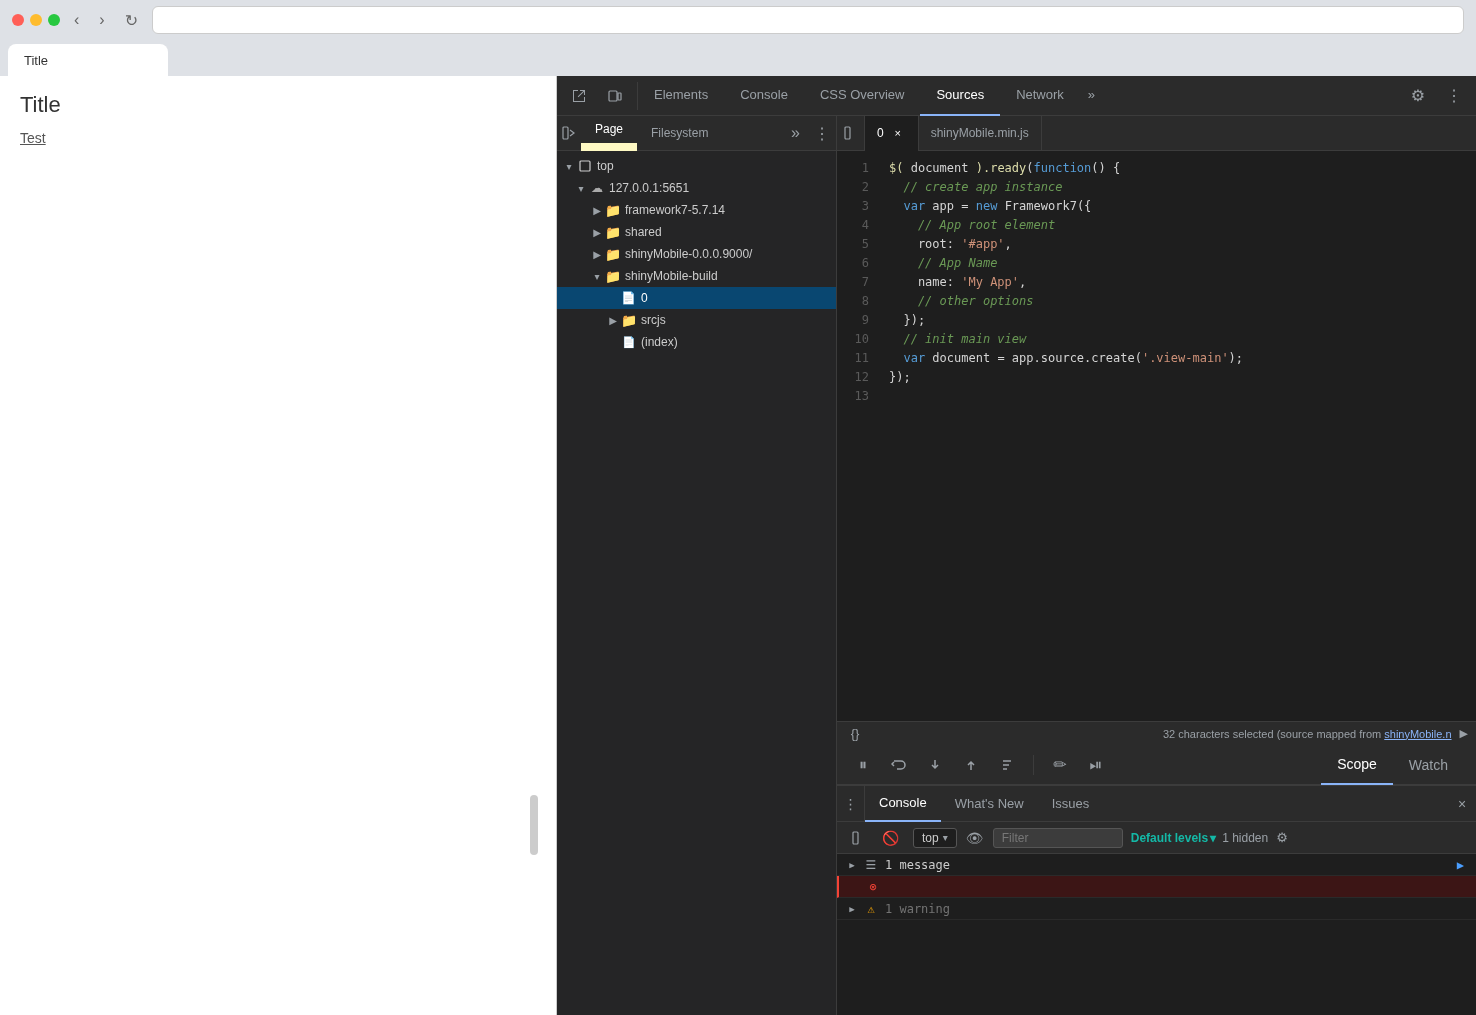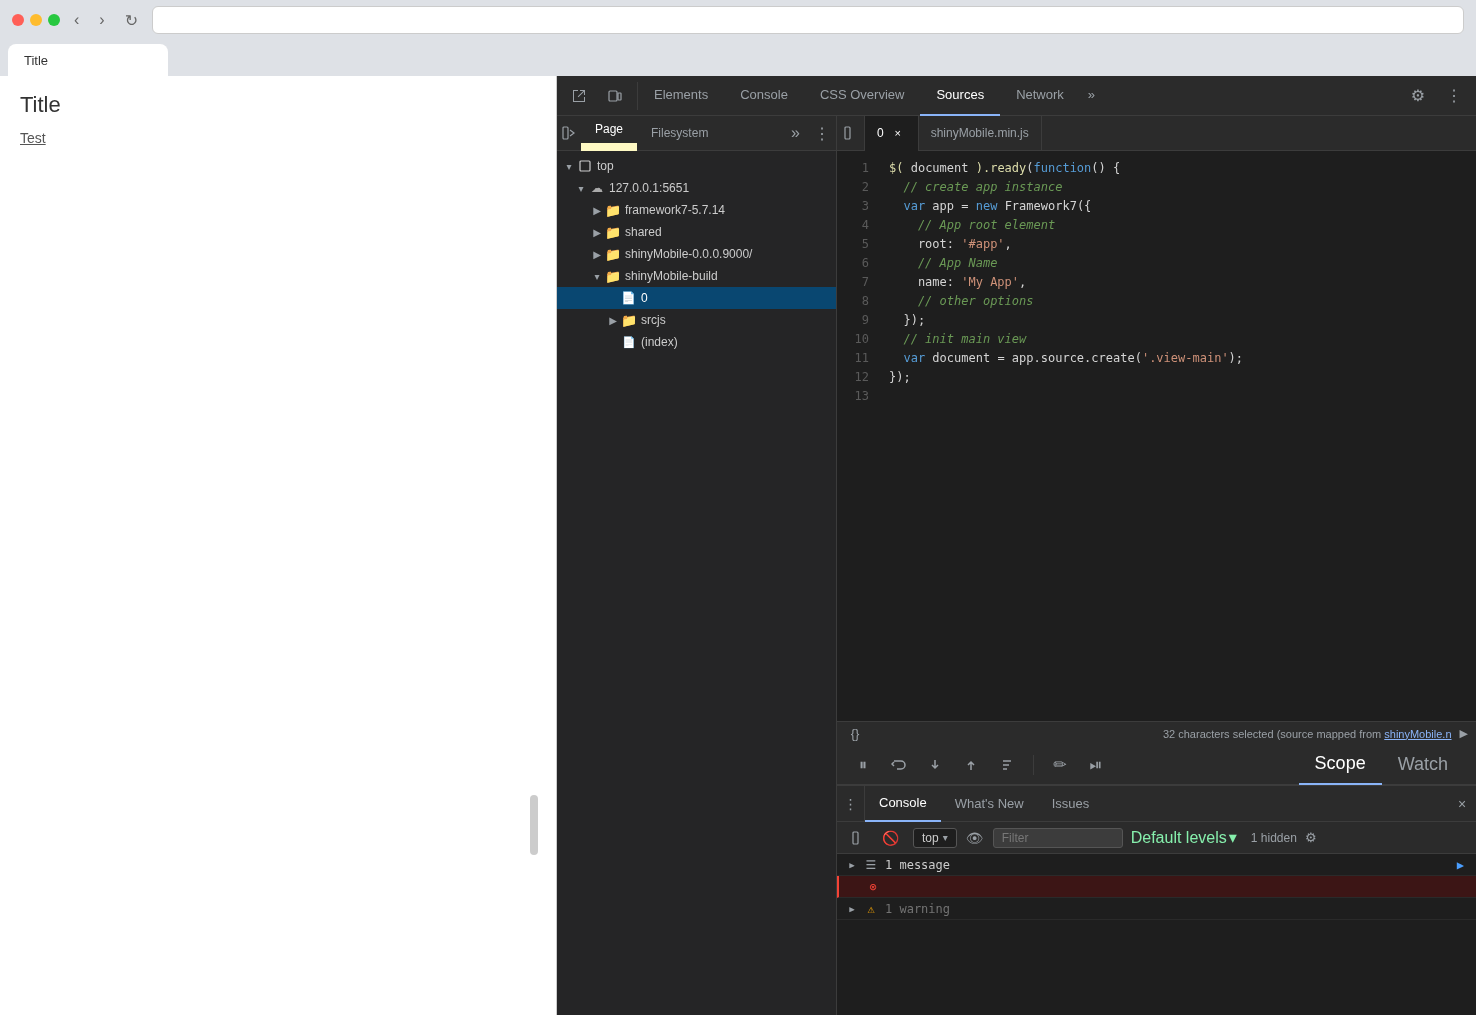--- a/index.html
+++ b/index.html
@@ -349,21 +349,21 @@
     .scope-watch-tabs {
       margin-left: auto;
       display: flex;
       gap: 0;
     }
     .scope-tab {
       padding: 0 16px;
       height: 40px;
       display: flex;
       align-items: center;
-      font-size: 18px;
+      font-size: 14px;
       color: #9aa0a6;
       cursor: pointer;
     }
     .scope-tab.active {
       color: #fff;
       border-bottom: 2px solid #8ab4f8;
     }
 
     
     .console-panel {
@@ -430,31 +430,32 @@
       border: 1px solid #555;
       border-radius: 3px;
       padding: 2px 8px;
       font-size: 12px;
       color: #ccc;
       width: 130px;
       outline: none;
     }
     .console-filter-input::placeholder { color: #777; }
     .console-levels {
-      font-size: 16px;
-      color: #86efac;
+      font-size: 12px;
+      color: #14b8a6;
       margin-left: 4px;
       display: flex;
       align-items: center;
       gap: 2px;
+      font-weight: bold;
     }
     .console-hidden {
       font-size: 12px;
       color: #9aa0a6;
-      margin-left: 10px;
+      margin-left: 2px;
     }
     .console-settings-btn {
       width: 20px;
       height: 20px;
       display: flex;
       align-items: center;
       justify-content: center;
       color: #9aa0a6;
       cursor: pointer;
       font-size: 13px;

